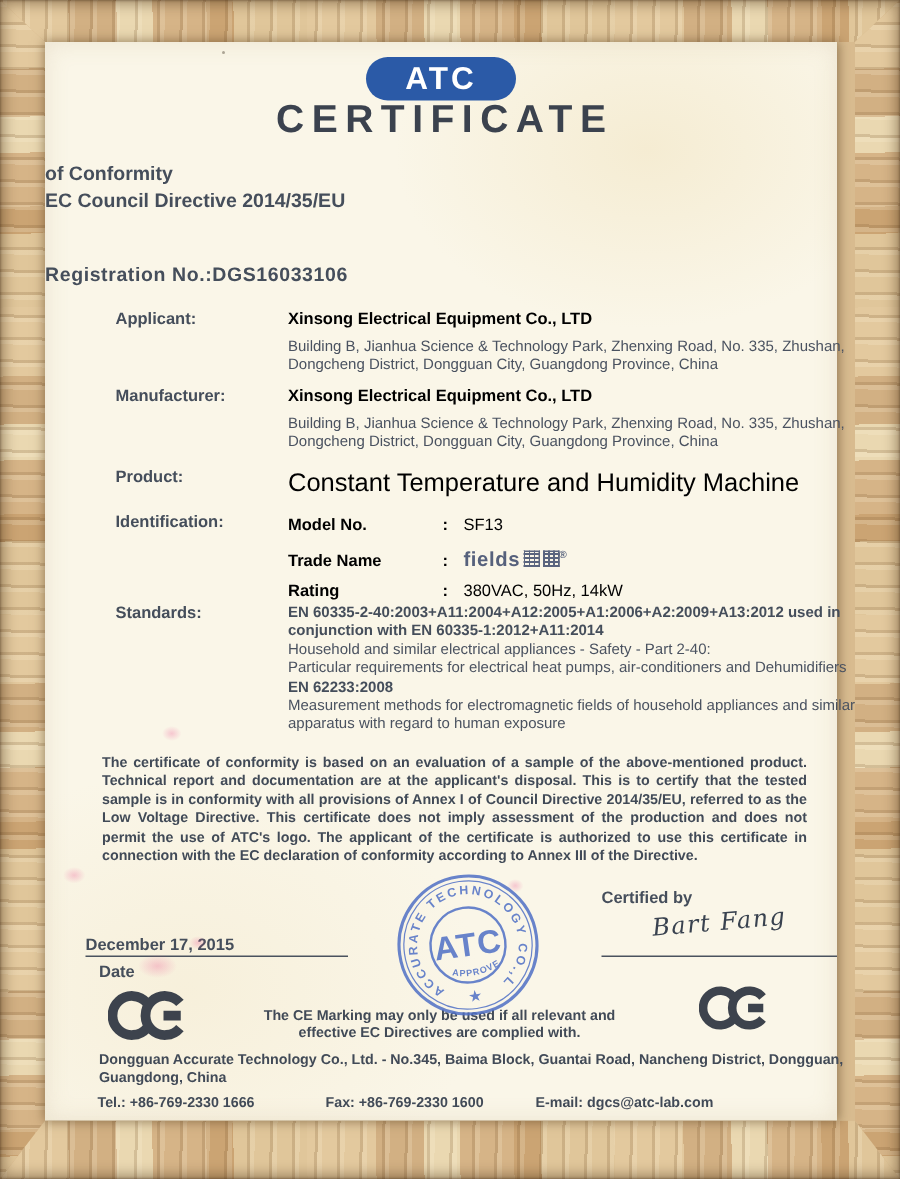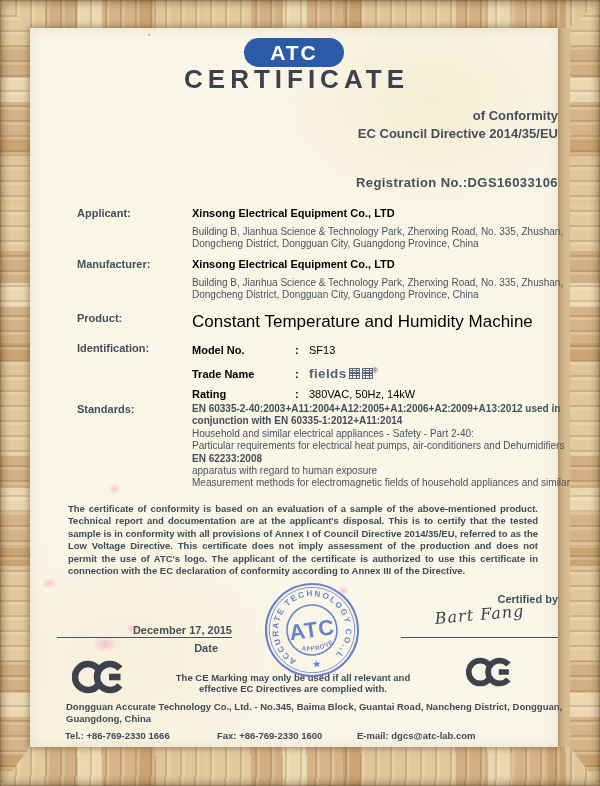--- a/index.html
+++ b/index.html
@@ -25,21 +25,21 @@
   
   .paper{position:absolute;left:30px;top:28px;width:528px;height:719px;z-index:2;
       background:
         radial-gradient(240px 170px at 76% 10%, rgba(241,228,193,.55), rgba(241,228,193,0) 70%),
         radial-gradient(280px 210px at 18% 88%, rgba(243,232,203,.45), rgba(243,232,203,0) 70%),
         #faf6e8;
       box-shadow:0 0 7px 1px rgba(90,65,35,.55), inset 0 0 16px rgba(160,130,80,.16)}
 
   .t{position:absolute;color:#454e5b}
   .b{font-weight:700}
-  .c{text-align:right}
+  .c{text-align:left}
   .nw{white-space:nowrap}
 
   
   .atc-pill{left:0;right:0;top:10px;display:flex;justify-content:center}
   .atc-pill .pill{width:100px;height:29px;border-radius:15px;background:#2b5aa7;color:#fff;
       font-weight:700;font-size:21px;letter-spacing:2px;display:flex;align-items:center;justify-content:center}
   .title{left:0;right:0;top:36px;font-size:26px;letter-spacing:5px;color:#3b424e;font-weight:700;text-align:center;text-indent:5px}
   .subtitle{left:0;right:0;top:80px;font-size:13px}
   .dir1{left:0;right:0;top:98px;font-size:13px}
   .dir2{left:0;right:0;top:115px;font-size:13px}
@@ -71,21 +71,21 @@
   .statement{left:38px;top:475px;width:470px;font-size:9.5px;font-weight:700;line-height:12.4px;
       text-align:justify;color:#414a57}
 
   
   .certified-by{left:371px;top:565px;width:157px;font-size:11px}
   .signature{left:371px;top:577px;width:157px;text-align:center;font-family:"DejaVu Serif",serif;
       font-style:italic;font-size:16px;color:#39424f;letter-spacing:1px;transform:rotate(-5deg)}
   .sig-line{left:371px;top:609px;width:157px;border-top:1.5px solid #4a525e}
   .date-value{left:27px;top:596px;width:175px;font-size:11px}
   .date-line{left:27px;top:609px;width:175px;border-top:1.5px solid #4a525e}
-  .date-label{left:13px;top:614px;width:175px;font-size:11px}
+  .date-label{left:36px;top:614px;width:175px;font-size:11px}
 
   
   .stamp{left:232px;top:552px;width:100px;height:100px;opacity:.84;z-index:5;pointer-events:none}
   .stamp text{fill:#4d6ec5;font-family:"Liberation Sans",sans-serif}
   .stamp .ring-t{font-size:10.2px;font-weight:700;letter-spacing:2.1px}
   .stamp .atc-c{font-size:27px;font-weight:700;letter-spacing:1px}
   .stamp .appr{font-size:7.5px;font-weight:700;letter-spacing:.8px}
   .stamp .star{font-size:13px}
   .stamp circle{stroke:#4d6ec5;fill:none}
 
@@ -177,22 +177,22 @@
     </div>
 
     <div class="row" style="top:375px">
       <span class="label">Standards:</span>
       <div class="value">
         <div class="std-line b">EN 60335-2-40:2003+A11:2004+A12:2005+A1:2006+A2:2009+A13:2012 used in</div>
         <div class="std-line b">conjunction with EN 60335-1:2012+A11:2014</div>
         <div class="std-line">Household and similar electrical appliances - Safety - Part 2-40:</div>
         <div class="std-line">Particular requirements for electrical heat pumps, air-conditioners and Dehumidifiers</div>
         <div class="std-line b">EN 62233:2008</div>
+        <div class="std-line">Measurement methods for electromagnetic fields of household appliances and similar</div>
         <div class="std-line">apparatus with regard to human exposure</div>
-        <div class="std-line">Measurement methods for electromagnetic fields of household appliances and similar</div>
       </div>
     </div>
 
     <div class="t statement">The certificate of conformity is based on an evaluation of a sample of the above-mentioned product. Technical report and documentation are at the applicant's disposal. This is to certify that the tested sample is in conformity with all provisions of Annex I of Council Directive 2014/35/EU, referred to as the Low Voltage Directive. This certificate does not imply assessment of the production and does not permit the use of ATC's logo. The applicant of the certificate is authorized to use this certificate in connection with the EC declaration of conformity according to Annex III of the Directive.</div>
 
     <div class="t certified-by b c">Certified by</div>
     <div class="t signature">Bart Fang</div>
     <div class="t sig-line"></div>
     <div class="t date-value b c">December 17, 2015</div>
     <div class="t date-line"></div>

